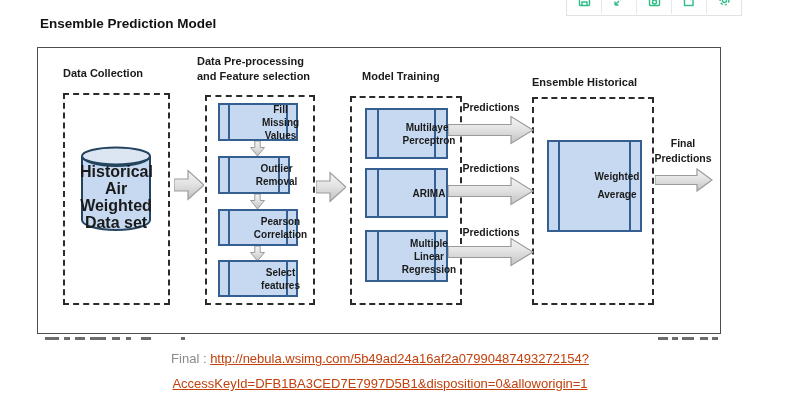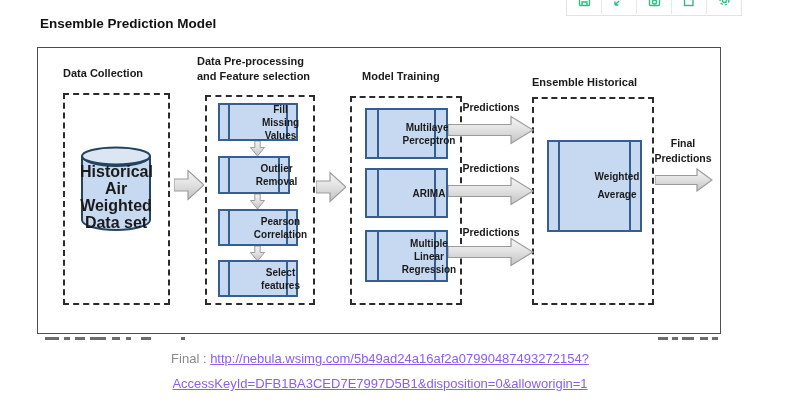--- a/index.html
+++ b/index.html
@@ -37,21 +37,21 @@
   
   .plabel{position:absolute;font-weight:bold;font-size:10.5px;text-align:center;line-height:13px;}
   .plabel span{display:block;}
   .arrow{position:absolute;}
   
   .artifacts{position:absolute;left:0;top:337px;width:789px;height:4px;}
   .artifacts i{position:absolute;top:0;height:3px;background:#3c3c3c;opacity:.75;}
   
   .source{position:absolute;left:0;top:346px;width:760px;text-align:center;
     font-size:13px;color:#8a8a8a;line-height:25px;}
-  .src-link{color:#8b5cf6;text-decoration:underline;cursor:pointer;}
+  .src-link{color:#c2410c;text-decoration:underline;cursor:pointer;}
 </style>
 </head>
 <body>
 
 <div class="canvas">
 
   <svg width="0" height="0" style="position:absolute">
     <defs>
       <linearGradient id="agrad" x1="0" y1="0" x2="0" y2="1">
         <stop offset="0" stop-color="#f5f5f5"></stop>

